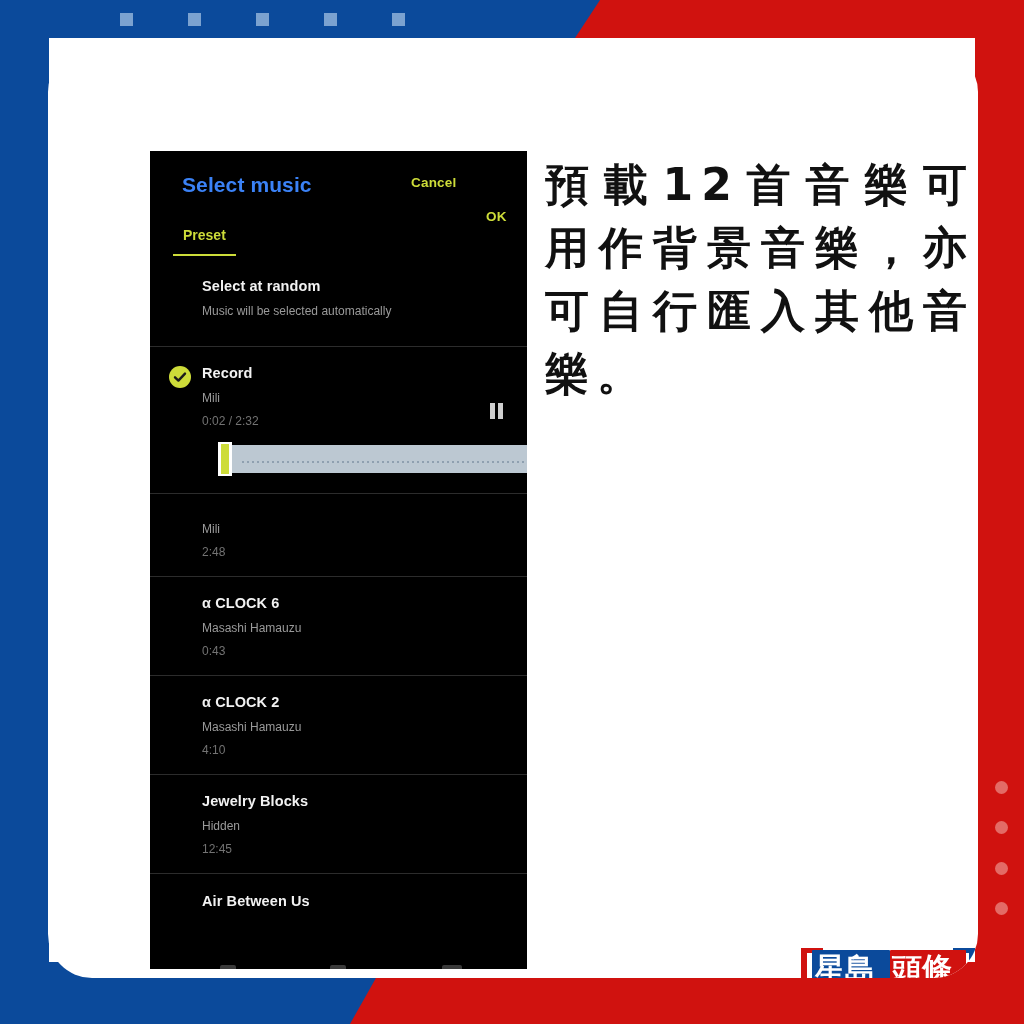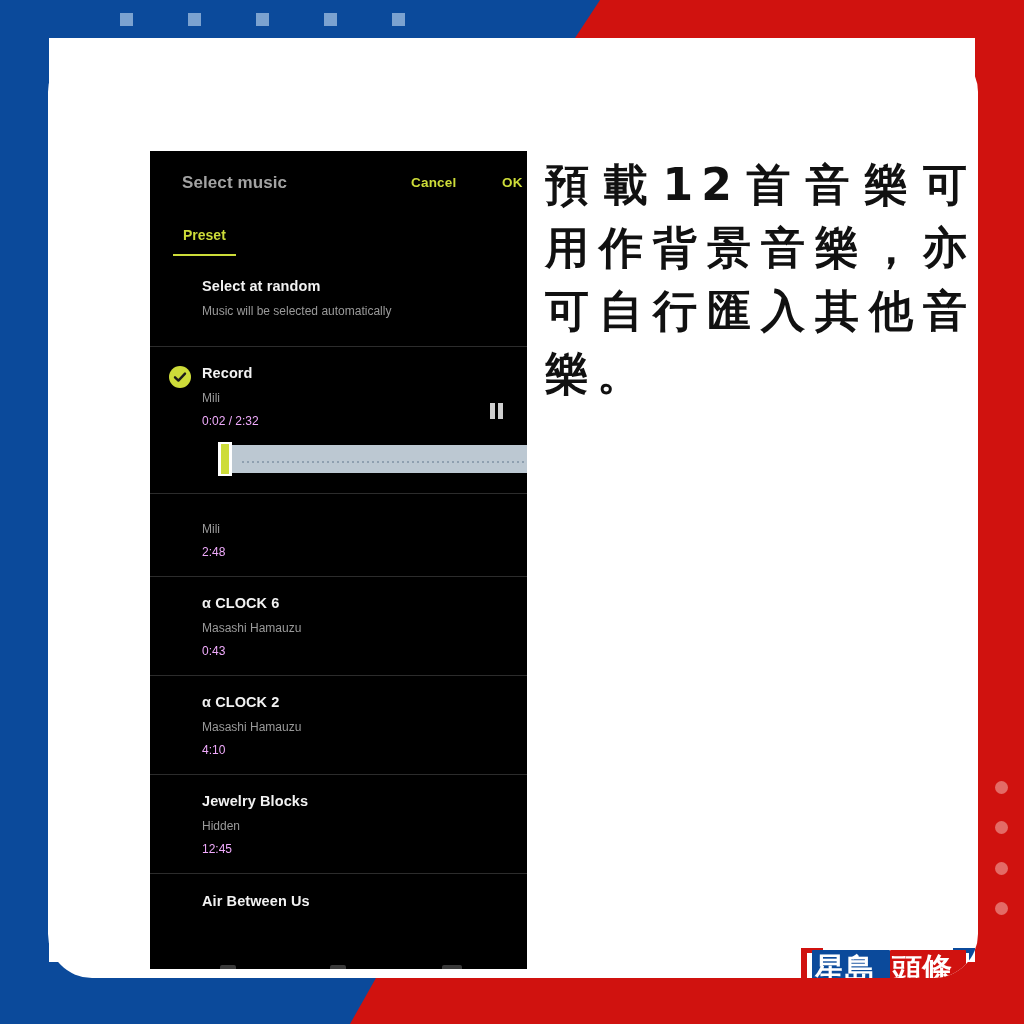--- a/index.html
+++ b/index.html
@@ -97,35 +97,35 @@
     color: #ffffff;
   }
 
   .phone-header {
     position: relative;
     height: 66px;
   }
   .phone-title {
     position: absolute;
     left: 32px; top: 22px;
-    font-size: 17px;
+    font-size: 21px;
     font-weight: bold;
-    color: #a3a3a3;
+    color: #3b82f6;
     letter-spacing: 0.1px;
   }
   .hdr-action {
     position: absolute;
     top: 24px;
     font-size: 13.5px;
     font-weight: bold;
     color: #cddc39;
     letter-spacing: 0.2px;
   }
   .hdr-cancel { left: 261px; }
-  .hdr-ok { left: 352px; }
+  .hdr-ok { left: 336px; margin-top: 34px; }
 
   .tabs {
     position: relative;
     height: 42px;
   }
   .tab {
     position: absolute;
     left: 23px; top: 10px;
     padding: 0 10px 11px 10px;
     font-size: 14px;
@@ -150,21 +150,21 @@
     letter-spacing: 0.1px;
   }
   .row-sub {
     margin-top: 10px;
     font-size: 12px;
     color: #9a9a9a;
   }
   .row-time {
     margin-top: 9px;
     font-size: 12px;
-    color: #f0abfc;
+    color: #737373;
   }
 
   .check-badge {
     position: absolute;
     left: 19px; top: 19px;
     width: 22px; height: 22px;
     border-radius: 50%;
     background: #cddc39;
   }
   .check-badge svg { display: block; }

